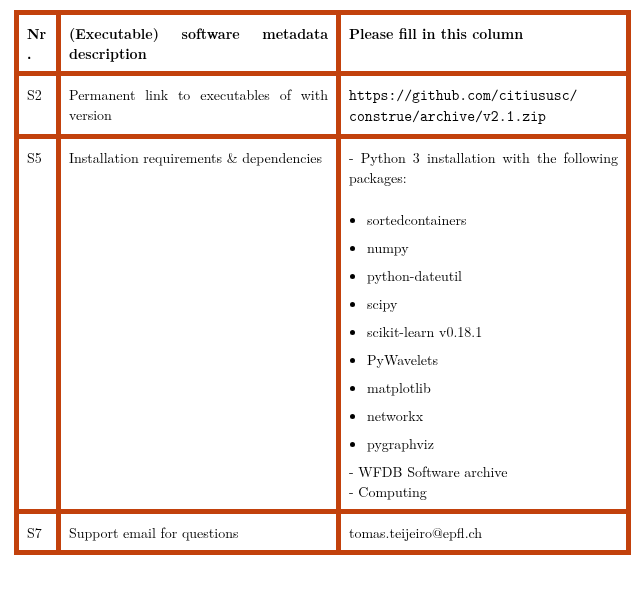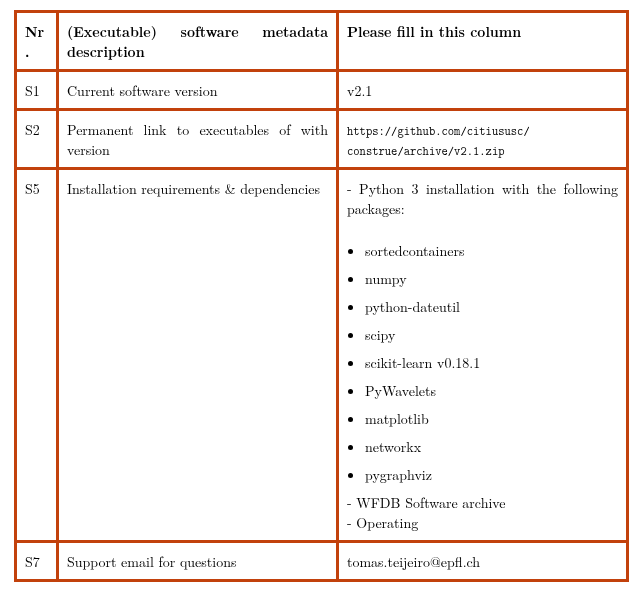--- a/index.html
+++ b/index.html
@@ -9,36 +9,36 @@
       padding: 10px 14px;
       background: #fff;
       color: #000;
     }
     table {
       border-collapse: collapse;
       width: 612px;
       table-layout: fixed;
     }
     td, th {
-      border: 3px solid #c2410c;
+      border: 5px solid #c2410c;
       padding: 8px 8px;
       vertical-align: top;
       text-align: left;
       word-wrap: break-word;
       overflow-wrap: anywhere;
     }
     th {
       font-weight: bold;
     }
     col.c-nr { width: 42px; }
     col.c-desc { width: 280px; }
     col.c-val { width: 290px; }
     .tt {
       font-family: "Latin Modern Mono", "Courier New", monospace;
-      font-size: 12px;
+      font-size: 15px;
     }
     .justify {
       text-align: justify;
       text-justify: inter-word;
     }
     ul.pkglist {
       margin: 22px 0 6px 18px;
       padding: 0;
     }
     ul.pkglist li {
@@ -55,25 +55,20 @@
       <col class="c-desc">
       <col class="c-val">
   </colgroup>
   <tbody>
       <tr>
     <th>Nr.</th>
     <th class="justify">(Executable) software metadata description</th>
     <th>Please fill in this column</th>
   </tr>
 
-  <tr>
-    <td>S1</td>
-    <td>Current software version</td>
-    <td>v2.1</td>
-  </tr>
 
   <tr>
     <td>S2</td>
     <td class="justify">Permanent link to executables of with version</td>
     <td>
       <span class="tt">https://github.com/citiususc/</span><br>
       <span class="tt">construe/archive/v2.1.zip</span>
     </td>
   </tr>
 
@@ -89,21 +84,21 @@
         <li>numpy</li>
         <li>python-dateutil</li>
         <li>scipy</li>
         <li>scikit-learn v0.18.1</li>
         <li>PyWavelets</li>
         <li>matplotlib</li>
         <li>networkx</li>
         <li>pygraphviz</li>
       </ul>
       <div>- WFDB Software archive</div>
-      <div>- Operating</div>
+      <div>- Computing</div>
     </td>
   </tr>
 
 
   <tr>
     <td>S7</td>
     <td>Support email for questions</td>
     <td>tomas.teijeiro@epfl.ch</td>
   </tr>
 </tbody>

